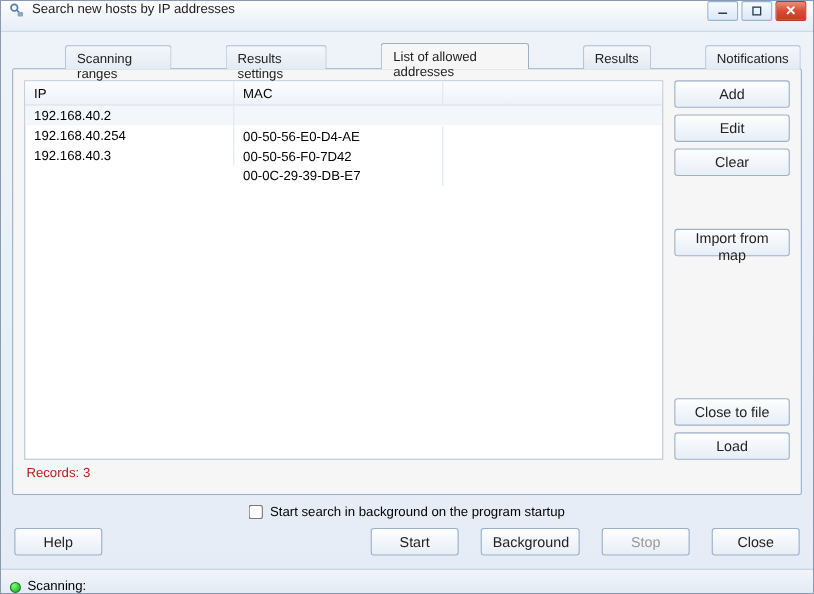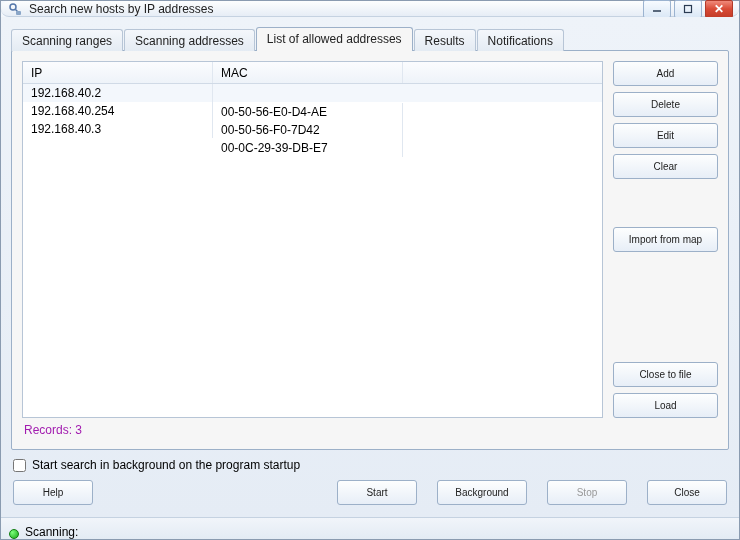--- a/index.html
+++ b/index.html
@@ -13,27 +13,25 @@
   }
   .window {
     width: 740px;
     height: 540px;
     border: 1px solid #8a9bb0;
     background: linear-gradient(#f4f8fd,#e3ebf4);
     display: flex;
     flex-direction: column;
   }
   .titlebar {
-    height: 16px;
+    height: 28px;
     background: linear-gradient(#fdfefe,#e6edf6);
     border-bottom: 1px solid #c5d2e1;
     display: flex;
-    align-items: center;
     padding: 0 6px;
-    border-radius: 14px;
   }
   .titlebar .app-icon {
     width: 16px; height: 16px; margin-right: 6px;
     display: inline-flex; align-items: center; justify-content: center;
     font-size: 12px; color: #5577aa;
   }
   .titlebar .title { flex: 1; color: #222; }
   .titlebtns { display: flex; gap: 3px; }
   .titlebtn {
     width: 28px; height: 18px;
@@ -68,20 +66,21 @@
   .tab {
     padding: 4px 10px 4px 10px;
     border: 1px solid #b7c5d6;
     border-bottom: none;
     background: linear-gradient(#f4f7fb,#e4ebf3);
     border-radius: 3px 3px 0 0;
     margin-right: 1px;
     color: #222;
     cursor: pointer;
     height: 22px;
+    margin-left: 48px;
   }
   .tab.active {
     background: #f6f6f6;
     border-color: #9cb0c8;
     height: 24px;
     font-weight: normal;
   }
   .pane {
     flex: 1;
     border: 1px solid #9cb0c8;
@@ -123,34 +122,34 @@
     flex-direction: column;
     gap: 6px;
   }
   .btn {
     height: 25px;
     border: 1px solid #9cb0c8;
     border-radius: 3px;
     background: linear-gradient(#fdfefe,#e7eef7);
     cursor: pointer;
     font-family: inherit;
-    font-size: 10px;
+    font-size: 13px;
     color: #222;
     padding: 0 10px;
   }
   .btn:disabled { color: #999; cursor: default; }
   .spacer-sm { height: 36px; }
   .spacer-lg { flex:1; }
   .records {
-    color: #a21caf;
+    color: #b91c1c;
     padding: 5px 2px 2px 2px;
   }
   .bottom-opts {
     padding: 8px 2px 4px 2px;
-    display:flex; align-items:center;
+    display:flex; align-items:center;justify-content:center;
   }
   .bottom-opts input { margin-right:6px; }
   .footer-btns {
     display: flex;
     gap: 20px;
     padding: 4px 2px 8px 2px;
     align-items: center;
   }
   .footer-btns .flex { flex:1; }
   .btn.wide { width: 90px; }
@@ -195,21 +194,21 @@
           </svg>
       </div>
       <div class="titlebtn close">✕</div>
     </div>
   </div>
 
   <div class="client">
 
     <div class="tabs">
       <div class="tab">Scanning ranges</div>
-      <div class="tab">Scanning addresses</div>
+      <div class="tab">Results settings</div>
       <div class="tab active">List of allowed addresses</div>
       <div class="tab">Results</div>
       <div class="tab">Notifications</div>
     </div>
 
     <div class="pane">
       <div class="pane-body">
 
         <div class="table-wrap">
           <div class="thead">
@@ -231,21 +230,20 @@
             <div class="tr">
               <div class="td col-ip">192.168.40.3</div>
               <div class="td col-mac">00-0C-29-39-DB-E7</div>
               <div class="td col-rest"></div>
             </div>
           </div>
         </div>
 
         <div class="sidebtns">
           <button class="btn">Add</button>
-          <button class="btn">Delete</button>
           <button class="btn">Edit</button>
           <button class="btn">Clear</button>
           <div class="spacer-sm"></div>
           <button class="btn">Import from map</button>
           <div class="spacer-lg"></div>
           <button class="btn">Close to file</button>
           <button class="btn">Load</button>
         </div>
 
       </div>

